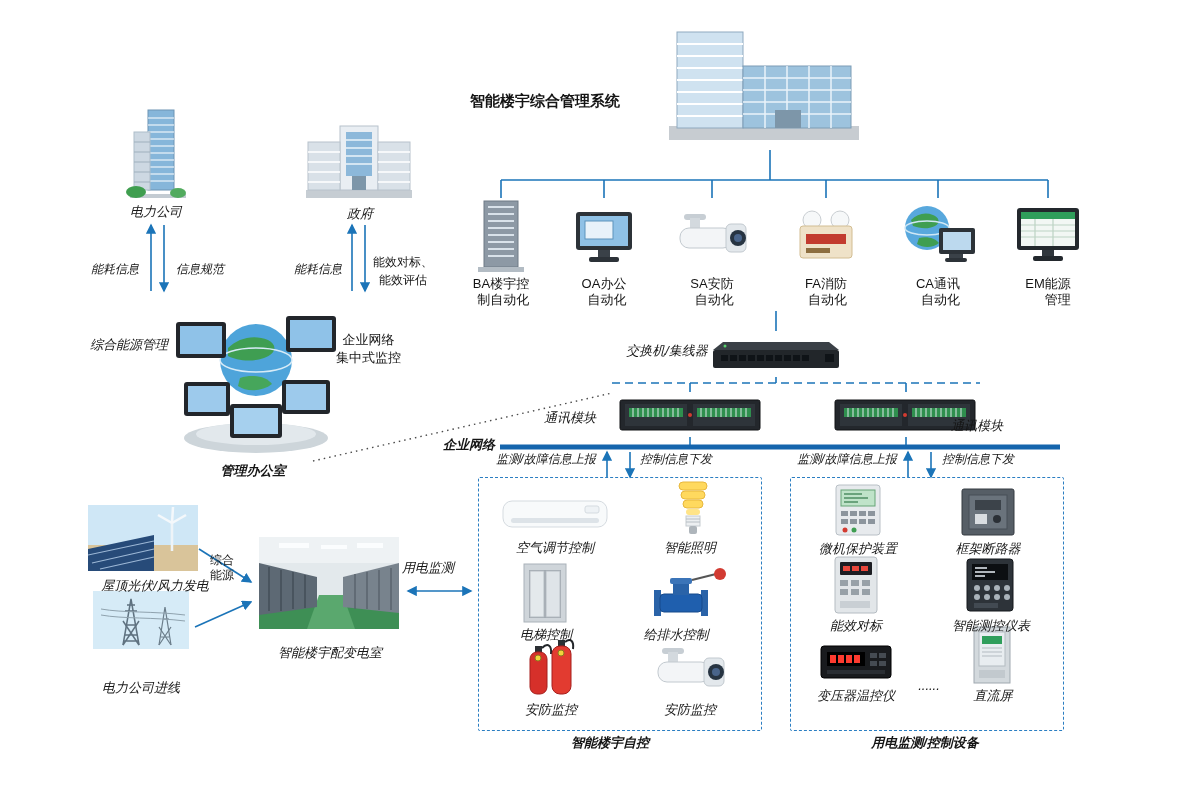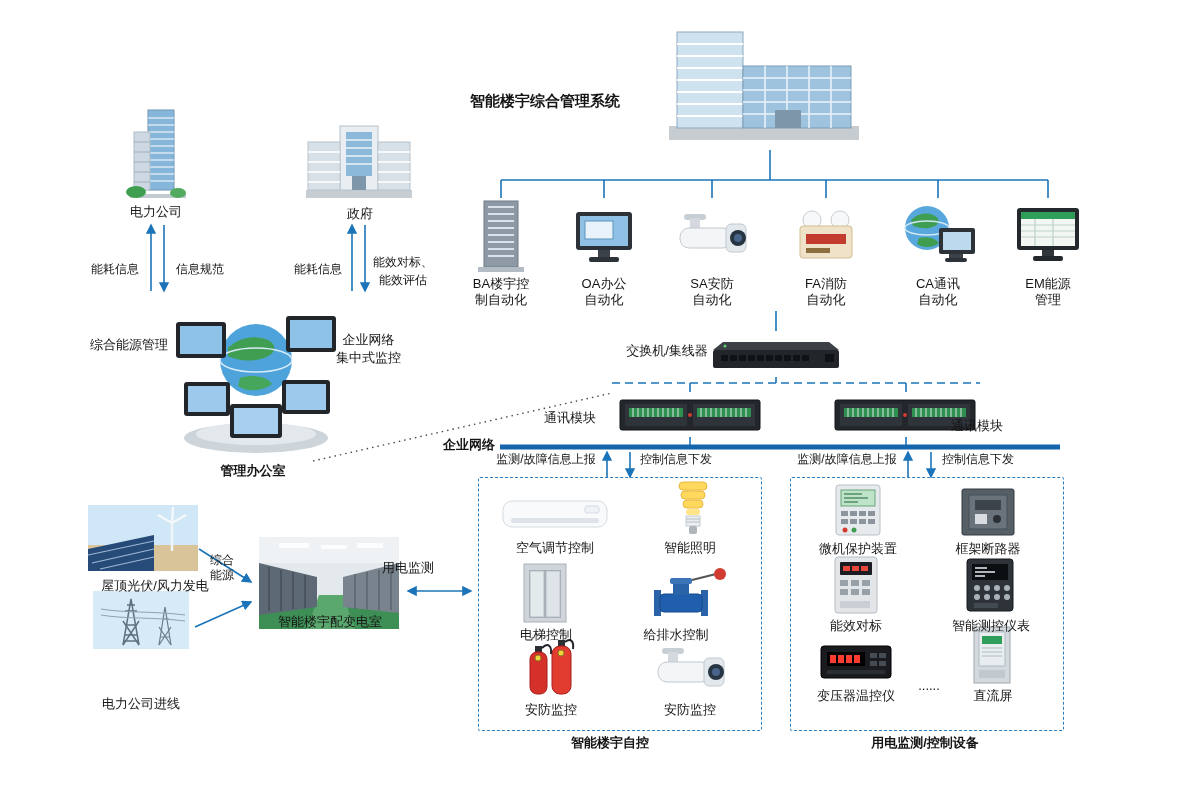--- a/index.html
+++ b/index.html
@@ -1,26 +1,26 @@
 <!DOCTYPE html>
 <html><head>
 <meta charset="utf-8">
 <style>
   html,body{margin:0;padding:0;background:#fff;}
   .canvas{position:relative;width:1189px;height:808px;background:#fff;overflow:hidden;
           font-family:"Liberation Sans","DejaVu Sans",sans-serif;color:#151515;}
   .overlay{position:absolute;left:0;top:0;z-index:1;pointer-events:none;}
   .icon{position:absolute;z-index:2;line-height:0;}
   .lbl{position:absolute;z-index:3;font-size:13px;line-height:1.2;text-align:right;
-       transform:translateX(-50%);white-space:nowrap;}
+       transform:translateX(-50%);white-space:nowrap;font-style:italic;}
   .lblL{position:absolute;z-index:3;font-size:13px;line-height:18px;text-align:center;white-space:nowrap;}
   .b{font-weight:700;}
   .f12{font-size:12px;}
   .f15{font-size:15px;}
-  .syslbl{position:absolute;z-index:3;font-size:13px;line-height:16px;text-align:center;
+  .syslbl{position:absolute;z-index:3;font-size:13px;line-height:16px;text-align:right;
           transform:translateX(-50%);white-space:nowrap;}
   .dashed-box{position:absolute;z-index:0;border:1.5px dashed #2b7ec2;border-radius:2px;}
   .vstack{position:absolute;z-index:3;font-size:12px;line-height:15px;text-align:center;
           width:30px;word-break:break-all;}
 </style>
 </head>
 <body>
 
 <div class="canvas">
 
@@ -301,43 +301,43 @@
         <path d="M30 54L38 8L46 54"></path>
         <path d="M30 54L46 30M46 54L30 30M32 44h12M30 50h16M34 34h8M34 14h8M32 20h12"></path>
       </g>
       <g stroke="#6b7d8a" stroke-width="1.2" fill="none">
         <path d="M66 54L72 16L78 54"></path>
         <path d="M66 54L78 36M78 54L66 36M68 46h8M70 28h6"></path>
       </g>
       <path d="M8 18C30 22 60 20 92 24M8 24C30 28 60 26 92 30" stroke="#8fa2ae" stroke-width="1" fill="none"></path>
     </svg>
   </div>
-  <div class="lbl" style="left:141px;top:696px">电力公司进线</div>
+  <div class="lbl" style="left:141px;top:680px">电力公司进线</div>
 
   <div class="vstack" style="left:207px;top:553px">综合能源</div>
 
   <div class="icon" style="left:259px;top:537px">
     <svg width="140" height="92" viewBox="0 0 140 92">
       <rect width="140" height="92" fill="#e3e9ec"></rect>
       <rect width="140" height="26" fill="#eef2f4"></rect>
       <g fill="#fbfdfe">
           <rect x="20" y="6" width="30" height="5"></rect>
           <rect x="62" y="8" width="26" height="4"></rect>
           <rect x="98" y="6" width="26" height="5"></rect>
         </g>
       <polygon points="0,92 140,92 140,60 0,70" fill="#3e8f55"></polygon>
       <polygon points="48,92 96,92 84,58 60,58" fill="#5aa86e"></polygon>
       <polygon points="0,26 58,40 58,70 0,78" fill="#5d6974"></polygon>
       <path d="M10 30v44M22 33v41M34 35v37M46 38v33" stroke="#434d57" stroke-width="1.5"></path>
       <polygon points="140,26 84,40 84,70 140,76" fill="#78838d"></polygon>
       <path d="M96 37v35M108 35v37M120 33v40M132 31v42" stroke="#59646e" stroke-width="1.5"></path>
     </svg>
   </div>
-  <div class="lbl" style="left:330px;top:614px">智能楼宇配变电室</div>
-  <div class="lbl" style="left:408px;top:560px">用电监测</div>
+  <div class="lbl" style="left:330px;top:645px">智能楼宇配变电室</div>
+  <div class="lbl" style="left:428px;top:560px">用电监测</div>
 
   <div class="icon" style="left:501px;top:497px">
     <svg width="108" height="40" viewBox="0 0 108 40">
       <rect x="2" y="4" width="104" height="26" rx="9" fill="#f8fafb" stroke="#d5dbe0"></rect>
       <rect x="10" y="21" width="88" height="5" rx="2.5" fill="#dde3e8"></rect>
       <rect x="84" y="9" width="14" height="7" rx="2" fill="#eef2f5" stroke="#d5dbe0"></rect>
     </svg>
   </div>
   <div class="lbl" style="left:555px;top:540px">空气调节控制</div>
 

